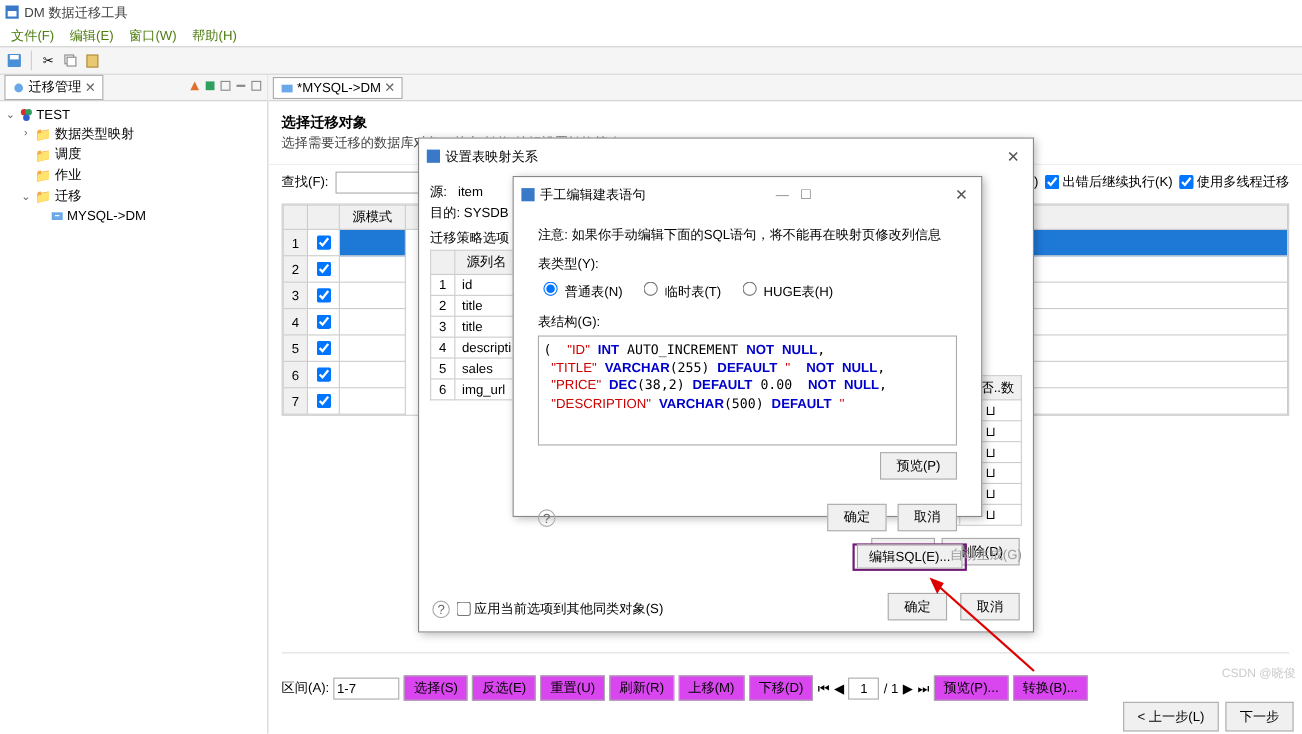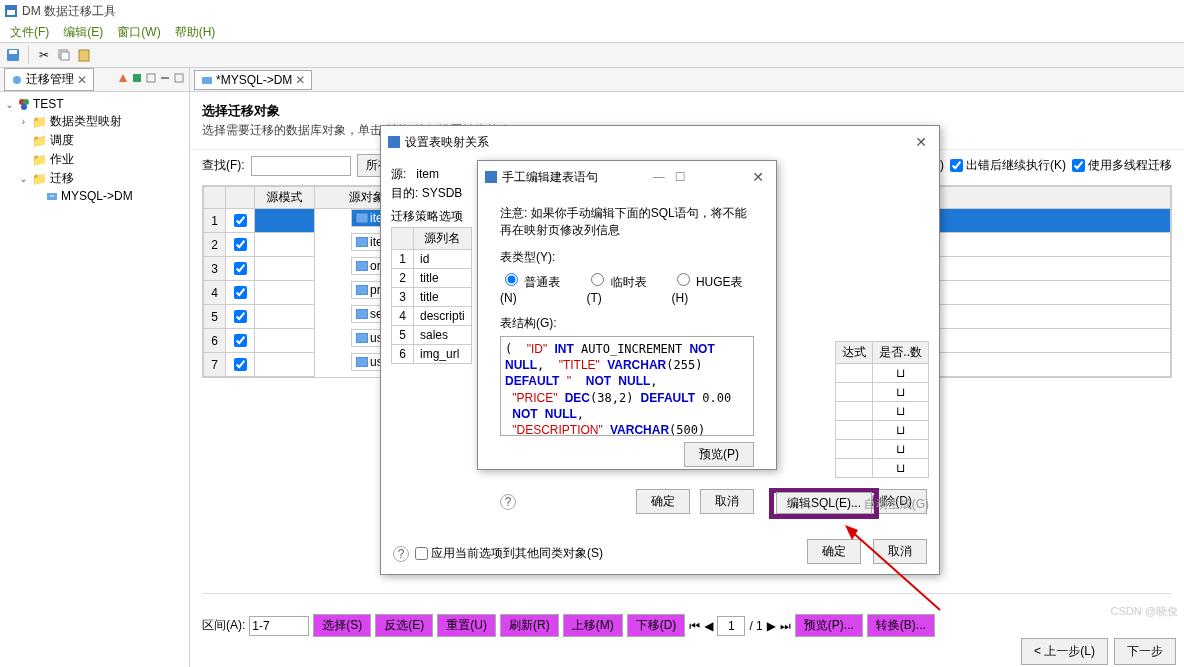--- a/index.html
+++ b/index.html
@@ -5,21 +5,21 @@
 * { box-sizing: border-box; font-family: "Microsoft YaHei", Tahoma, sans-serif; font-size: 12px; }
 body { margin: 0; background: #fff; width: 1184px; height: 667px; overflow: hidden; position: relative; }
 .titlebar { height: 22px; display: flex; align-items: center; padding: 0 4px; color: #444; }
 .titlebar svg { margin-right: 4px; }
 .menubar { height: 20px; display: flex; align-items: center; padding: 0 4px; gap: 2px; color: #4d7c0f; }
 .menubar span { padding: 0 6px; }
 .toolbar { height: 26px; border-top: 1px solid #d0d0d0; border-bottom: 1px solid #d0d0d0; background: #f5f5f5; padding: 2px 4px; display: flex; align-items: center; gap: 2px; }
 .toolbar .ico { width: 18px; height: 18px; display: inline-flex; align-items: center; justify-content: center; }
 .sep { width: 1px; height: 18px; background: #ccc; margin: 0 4px; }
 .main { display: flex; height: calc(100% - 68px); }
-.sidebar { width: 190px; border-right: 1px solid #d0d0d0; display: flex; flex-direction: column; }
+.sidebar { width: 244px; border-right: 1px solid #d0d0d0; display: flex; flex-direction: column; }
 .tabbar { height: 24px; border-bottom: 1px solid #d0d0d0; display: flex; align-items: center; padding: 0 4px; gap: 2px; background: #f5f5f5; }
 .tab { padding: 2px 6px; border: 1px solid #aaa; background: #fff; display: flex; align-items: center; gap: 3px; }
 .tab .x { color: #666; cursor: default; }
 .tree { flex: 1; padding: 4px; overflow: auto; }
 .treenode { display: flex; align-items: center; gap: 3px; padding: 1px 0; }
 .treenode.l1 { padding-left: 0; }
 .treenode.l2 { padding-left: 14px; }
 .treenode.l3 { padding-left: 28px; }
 .toggle { width: 11px; height: 11px; display: inline-flex; align-items: center; justify-content: center; color: #666; font-size: 10px; }
 .folder { color: #e6b800; }
@@ -55,27 +55,27 @@
 .d1 .info-row { margin: 2px 0; }
 .d1 .section-lbl { margin: 6px 0 2px; }
 .subtbl { border-collapse: collapse; }
 .subtbl th, .subtbl td { border: 1px solid #ccc; padding: 2px 6px; height: 18px; background: #fff; }
 .subtbl th { background: #f0f0f0; font-weight: normal; }
 .d1 .right-cols { position: absolute; right: 10px; top: 215px; }
 .d1 .btns { position: absolute; bottom: 60px; right: 12px; display: flex; gap: 6px; }
 .d1 .btns2 { position: absolute; bottom: 10px; right: 12px; display: flex; gap: 12px; align-items: center; }
 .d1 .btns2 .btn, .d1 .btns .btn, .d2 .btn { border: 1px solid #aaa; background: #f0f0f0; padding: 3px 14px; }
 .d1 .helpicon, .d2 .helpicon { border: 1px solid #aaa; border-radius: 50%; width: 16px; height: 16px; display: inline-flex; align-items: center; justify-content: center; color: #666; }
-.edit-sql-hl { position: absolute; bottom: 55px; right: 60px; border: 5px solid #701a75; padding: 2px; margin-left: 48px; }
+.edit-sql-hl { position: absolute; bottom: 55px; right: 60px; border: 2px solid #701a75; padding: 2px; margin-left: 48px; }
 .edit-sql-hl .btn { border: 1px solid #aaa; background: #f0f0f0; padding: 3px 10px; }
 .autogen { position: absolute; bottom: 58px; right: 4px; color: #999; padding: 3px 6px; }
 .apply-row { position: absolute; bottom: 12px; left: 12px; display: flex; align-items: center; gap: 6px; }
 
 
-.d2 { left: 477px; top: 160px; width: 300px; height: 310px; }
+.d2 { left: 466px; top: 160px; width: 427px; height: 310px; }
 .d2 .body { padding: 8px 22px; }
 .d2 .note { margin: 4px 0 10px; }
 .d2 .lbl { margin: 4px 0; }
 .d2 .radios { display: flex; gap: 14px; margin: 4px 0 10px; }
 .d2 .sql { font-family: Consolas, monospace; font-size: 12px; line-height: 1.35; border: 1px solid #aaa; padding: 4px; height: 100px; overflow: auto; }
 .kw { color: #0000cc; font-weight: bold; }
 .str { color: #cc0000; }
 .d2 .preview-row { display: flex; justify-content: flex-end; margin-top: 6px; }
 .d2 .dlg-btns { display: flex; justify-content: flex-end; gap: 10px; margin-top: 22px; align-items: center; }
 .d2 .dlg-btns .helpicon { margin-right: auto; }

